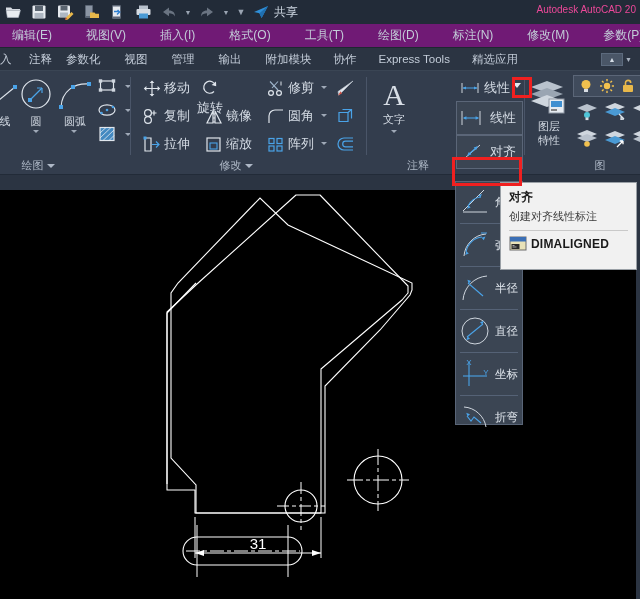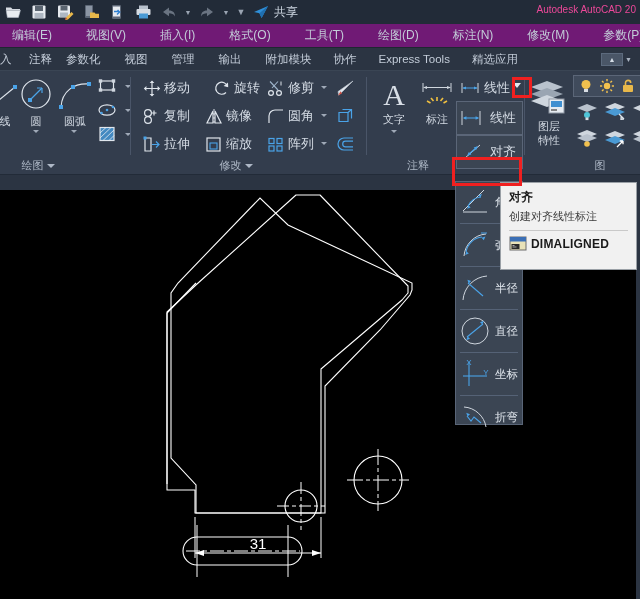--- a/index.html
+++ b/index.html
@@ -295,21 +295,21 @@
     <div class="panel-sep" style="left:130px;"></div>
 
     <div class="panel" style="left:131px; width:234px;">
       <div class="smbtn" style="left:12px; top:8px;">
         <svg width="18" height="17" viewBox="0 0 18 17">
             <path d="M9 1.5v14 M2 8.5h14" class="ico-stroke"></path>
             <path d="M9 .5l2.4 2.6h-4.8z M9 16.5l2.4-2.6h-4.8z M.8 8.5l2.6-2.4v4.8z M17.2 8.5l-2.6-2.4v4.8z" fill="#dfe5ec"></path>
           </svg>
         <span class="lbl">移动</span>
       </div>
-      <div class="smbtn" style="left:82px; top:8px;">
+      <div class="smbtn" style="left:66px; top:8px;flex-direction:column;">
         <svg width="18" height="17" viewBox="0 0 18 17">
             <path d="M14.5 6.5A6 6 0 1 0 13 12.5" class="ico-stroke"></path>
             <path d="M15 2.5l.2 4.8-4.6-1.2z" fill="#dfe5ec"></path>
           </svg>
         <span class="lbl">旋转</span>
       </div>
       <div class="smbtn" style="left:136px; top:8px;">
         <svg width="18" height="17" viewBox="0 0 18 17">
             <path d="M3 1.5 L11 10 M11 1.5 L5 8" stroke="#9fb5cc" stroke-width="1.1" fill="none"></path>
             <circle cx="4" cy="13" r="2.4" class="ico-stroke"></circle>
@@ -399,35 +399,20 @@
 
     <div class="panel" style="left:367px; width:156px;">
       <div class="bigbtn" style="left:6px; top:6px; width:42px;">
         <svg width="36" height="34" viewBox="0 0 36 34">
             <text x="18" y="28" font-family="Liberation Serif, serif" font-size="30" fill="#d8dee6" text-anchor="middle">A</text>
           </svg>
         <span class="lbl">文字</span>
       </div>
       <div class="tri-small" style="position:absolute;left:24px;top:59px;"></div>
 
-      <div class="bigbtn" style="left:48px; top:6px; width:44px;">
-        <svg width="40" height="34" viewBox="0 0 40 34">
-            <path d="M6 6v9 M34 6v9" stroke="#cfd6de" stroke-width="1" fill="none"></path>
-            <path d="M7 10.5h26" stroke="#cfd6de" stroke-width="1" fill="none"></path>
-            <path d="M6 10.5l4-1.6v3.2z M34 10.5l-4-1.6v3.2z" fill="#cfd6de"></path>
-            <g stroke="#f0c040" stroke-width="1.6" fill="none">
-              <path d="M20 20v4"></path>
-              <path d="M14 21l2.5 3"></path>
-              <path d="M26 21l-2.5 3"></path>
-              <path d="M10 24l3.5 2"></path>
-              <path d="M30 24l-3.5 2"></path>
-            </g>
-          </svg>
-        <span class="lbl">标注</span>
-      </div>
 
       <div style="position:absolute;left:92px;top:4px;width:62px;height:24px;border:1px solid #5b6playeholder;">
       </div>
       <div class="smbtn" style="left:92px; top:8px;">
         <svg width="22" height="16" viewBox="0 0 22 16">
             <path d="M3 3v10 M19 3v10" stroke="#cfd6de" stroke-width="1" fill="none"></path>
             <path d="M4 8h14" stroke="#4aa3e8" stroke-width="1" fill="none"></path>
             <path d="M3.5 8l3.5-1.6v3.2z M18.5 8l-3.5-1.6v3.2z" fill="#4aa3e8"></path>
           </svg>
         <span class="lbl">线性</span>

